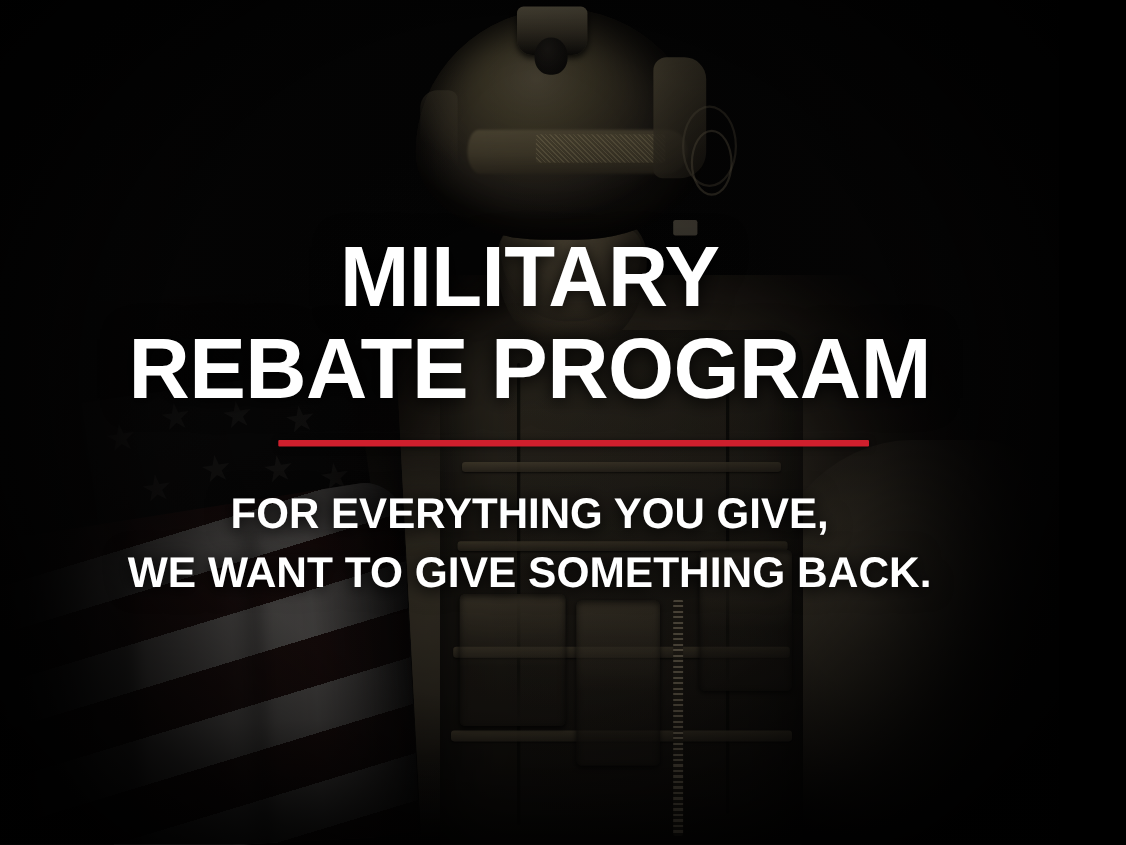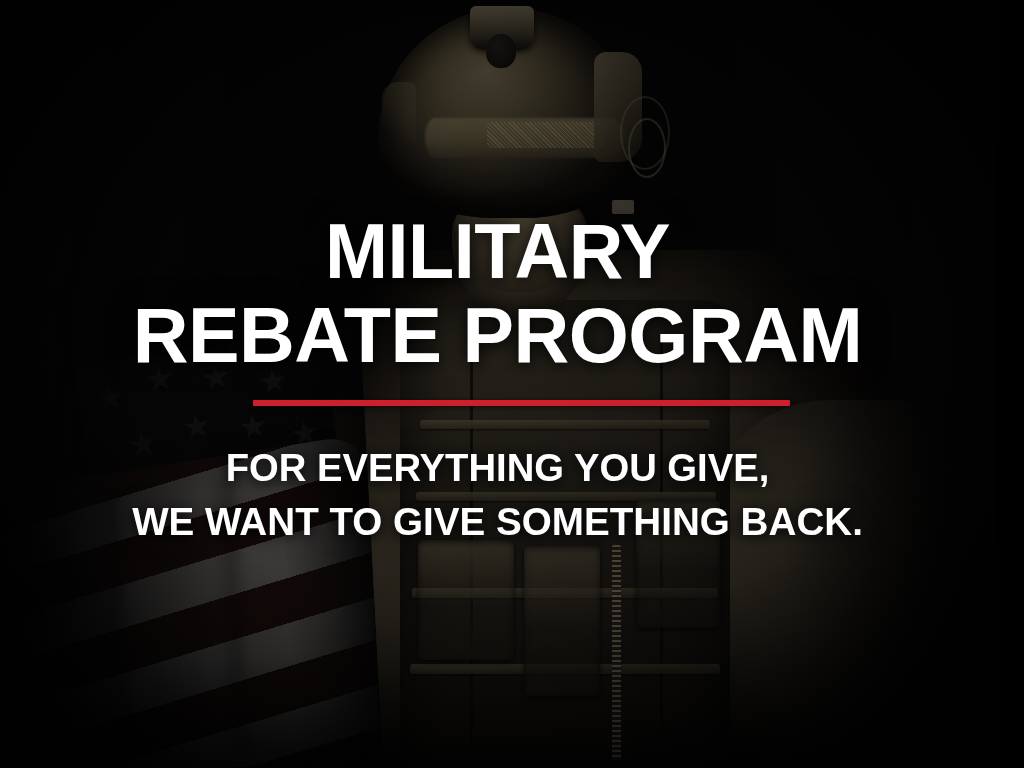--- a/index.html
+++ b/index.html
@@ -12,21 +12,20 @@
     font-family: "Liberation Sans", sans-serif;
   }
 
   .poster {
     position: relative;
     width: 963px;
     height: 768px;
     overflow: hidden;
     background: #070606;
     user-select: none;
-    padding-left: 32px;
   }
 
   
   .photo {
     position: absolute;
     inset: 0;
     overflow: hidden;
     background: #070606;
   }
 

